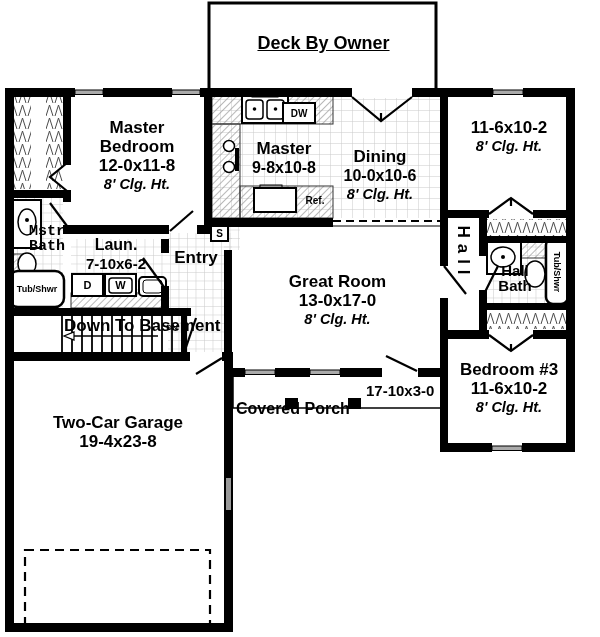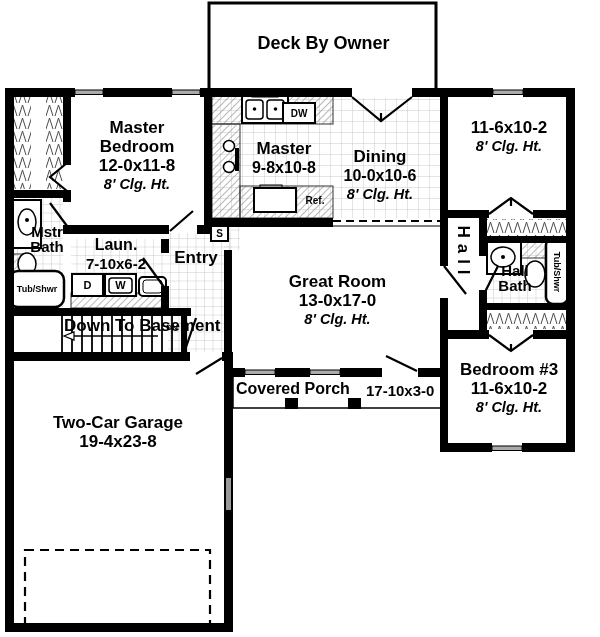--- a/index.html
+++ b/index.html
@@ -265,21 +265,21 @@
     <line x1="333" y1="226" x2="440" y2="226" stroke="#000" stroke-width="1"></line>
   </g>
 
   <g>
     <rect x="25" y="550" width="185" height="78" fill="none" stroke="#000" stroke-width="2.2" stroke-dasharray="9,6"></rect>
   </g>
 
   <rect x="211" y="226" width="17" height="15" fill="#fff" stroke="#000" stroke-width="2"></rect>
 </svg>
 
-<div class="lbl" style="left:210px;top:33px;width:227px;font-size:18px;">Deck By Owner</div>
+<div class="lbl" style="left:210px;top:33px;width:227px;font-size:18px;text-decoration:underline;">Deck By Owner</div>
 
 <div class="lbl room" style="left:72px;top:118px;width:130px;">
   <div class="name">Master Bedroom</div>
   <div class="dims">12-0x11-8</div>
   <div class="clg">8' Clg. Ht.</div>
 </div>
 
 
 <div class="lbl room" style="left:228px;top:139px;width:112px;">
   <div class="name">Master</div>
@@ -290,21 +290,21 @@
   <div class="name">Dining</div>
   <div class="dims" style="font-size:16px;">10-0x10-6</div>
   <div class="clg">8' Clg. Ht.</div>
 </div>
 
 <div class="lbl room" style="left:446px;top:118px;width:126px;">
   <div class="dims">11-6x10-2</div>
   <div class="clg">8' Clg. Ht.</div>
 </div>
 
-<div class="lbl room sm" style="left:16px;top:224px;width:62px;">
+<div class="lbl room sm" style="left:16px;top:224px;width:62px;font-family:Liberation Mono, monospace;">
   <div class="name">Mstr Bath</div>
 </div>
 
 <div class="lbl room" style="left:66px;top:235px;width:100px;">
   <div class="name" style="font-size:16px;">Laun.</div>
   <div class="dims" style="font-size:15px;">7-10x6-2</div>
 </div>
 
 <div class="lbl" style="left:156px;top:248px;width:80px;font-size:17px;">Entry</div>
 
@@ -319,21 +319,21 @@
 <div class="lbl room sm" style="left:486px;top:263px;width:58px;text-align:center;">
   <div class="name">Hall Bath</div>
 </div>
 
 <div class="lbl room" style="left:446px;top:360px;width:126px;">
   <div class="name">Bedroom #3</div>
   <div class="dims">11-6x10-2</div>
   <div class="clg">8' Clg. Ht.</div>
 </div>
 
-<div class="lbl" style="left:236px;top:380px;font-size:16px;">Covered Porch</div>
+<div class="lbl" style="left:236px;top:400px;font-size:16px;">Covered Porch</div>
 <div class="lbl" style="left:366px;top:382px;font-size:15px;">17-10x3-0</div>
 
 <div class="lbl room" style="left:38px;top:413px;width:160px;">
   <div class="name">Two-Car Garage</div>
   <div class="dims">19-4x23-8</div>
 </div>
 
 <div class="lbl" style="left:64px;top:316px;width:112px;font-size:17px;text-align:center;">Down To Basement</div>
 <div class="fx" style="left:163px;top:321px;width:18px;height:12px;font-size:8px;">DN</div>
 

